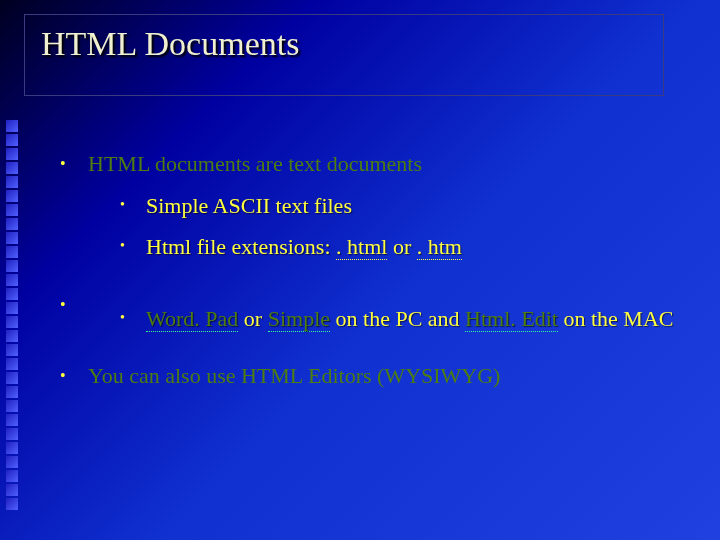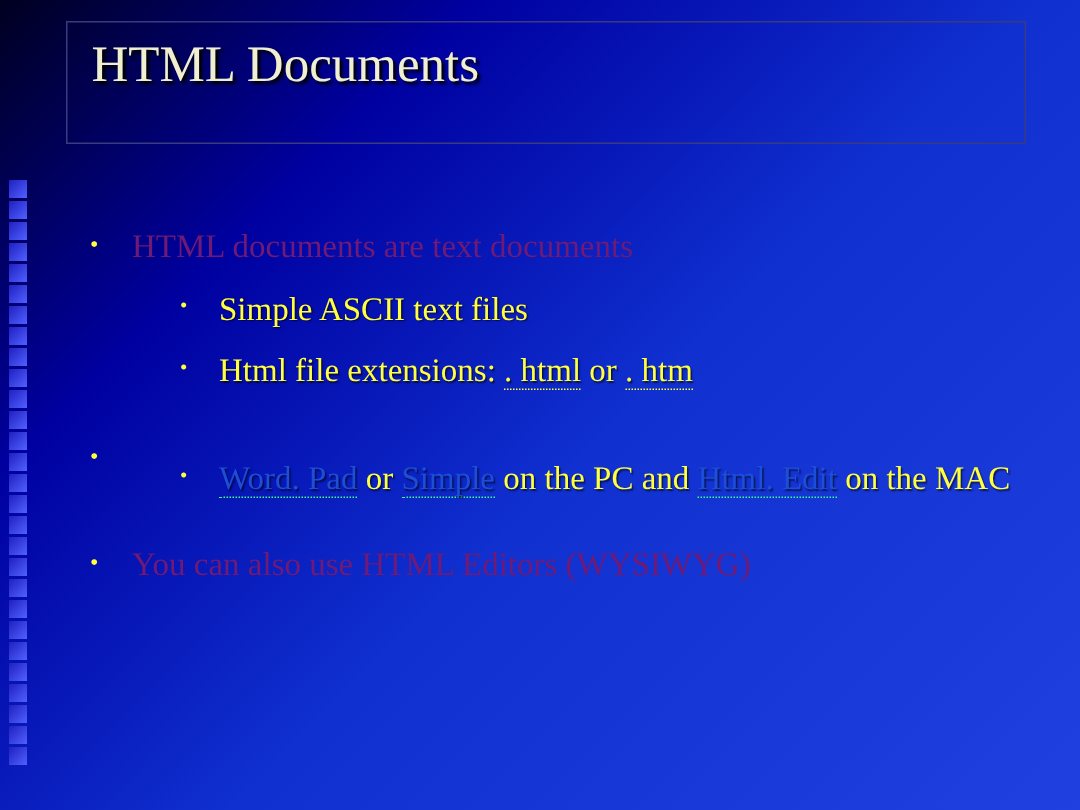--- a/index.html
+++ b/index.html
@@ -19,21 +19,21 @@
     width: 14px;
   }
   .deco-squares .sq {
     width: 12px;
     height: 12px;
     background: linear-gradient(135deg, #2020c0, #5060ff);
     margin-bottom: 2px;
   }
   .title-box {
     position: absolute;
-    left: 44px;
+    left: 24px;
     top: 14px;
     width: 640px;
     height: 82px;
     border: 1px solid #3a3a80;
     padding: 10px 16px;
   }
   .title-text {
     font-size: 34px;
     color: #f0f0d0;
     text-shadow: 2px 2px 2px #000;
@@ -69,23 +69,23 @@
     width: 26px;
     flex-shrink: 0;
     font-size: 14px;
     line-height: 26px;
   }
   .b2 > .body {
     flex: 1;
     color: #ffff40;
     text-shadow: 1px 1px 1px rgba(0,0,0,0.6);
   }
-  .plain { color: #701a75; margin-top: 11px; }
+  .plain { color: #4d7c0f; margin-top: 11px; }
   .u-dot { border-bottom: 1px dotted #ffff50; text-align: right; }
-  .green { color: #1d4ed8; border-bottom: 1px dotted #30ff90; }
+  .green { color: #4d7c0f; border-bottom: 1px dotted #30ff90; }
 </style>
 </head>
 <body>
 
 <div class="deco-squares">
   <div class="sq"></div>
     <div class="sq"></div>
     <div class="sq"></div>
     <div class="sq"></div>
   <div class="sq"></div>

